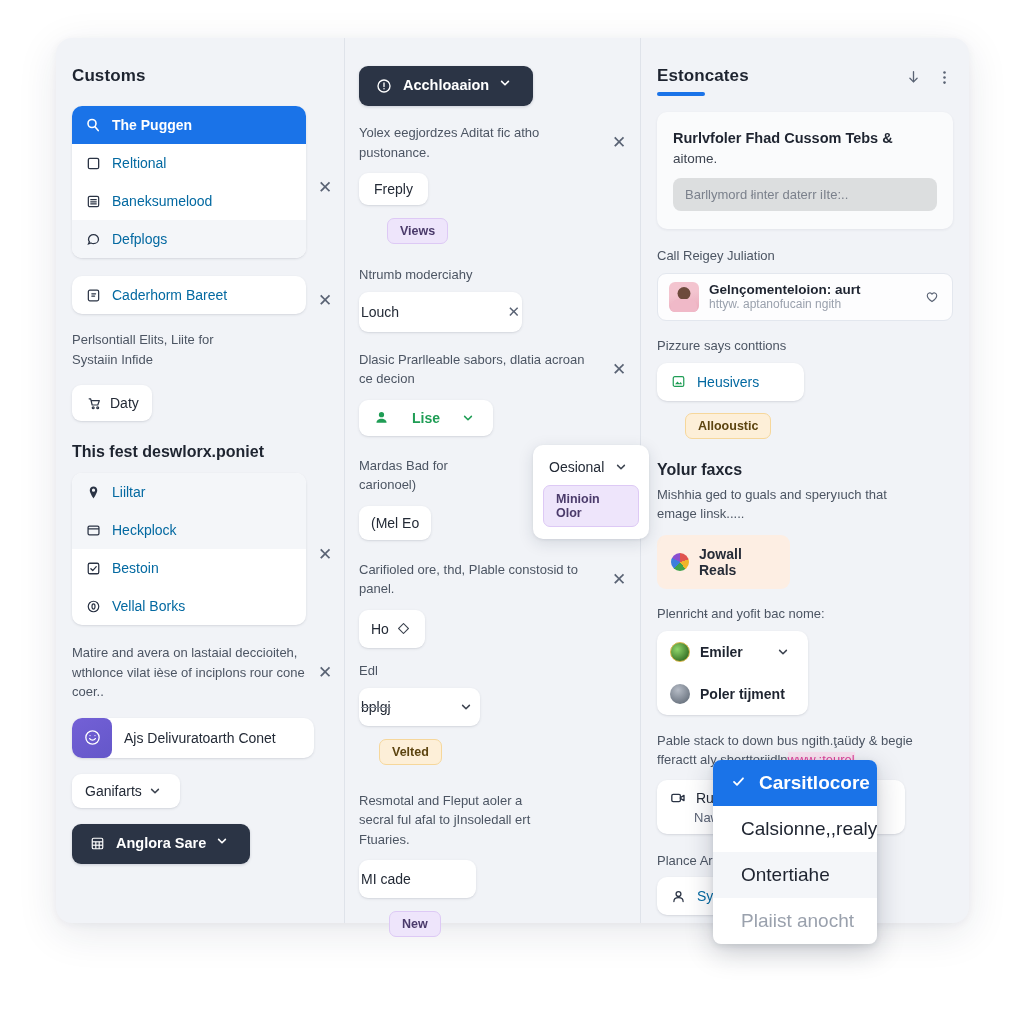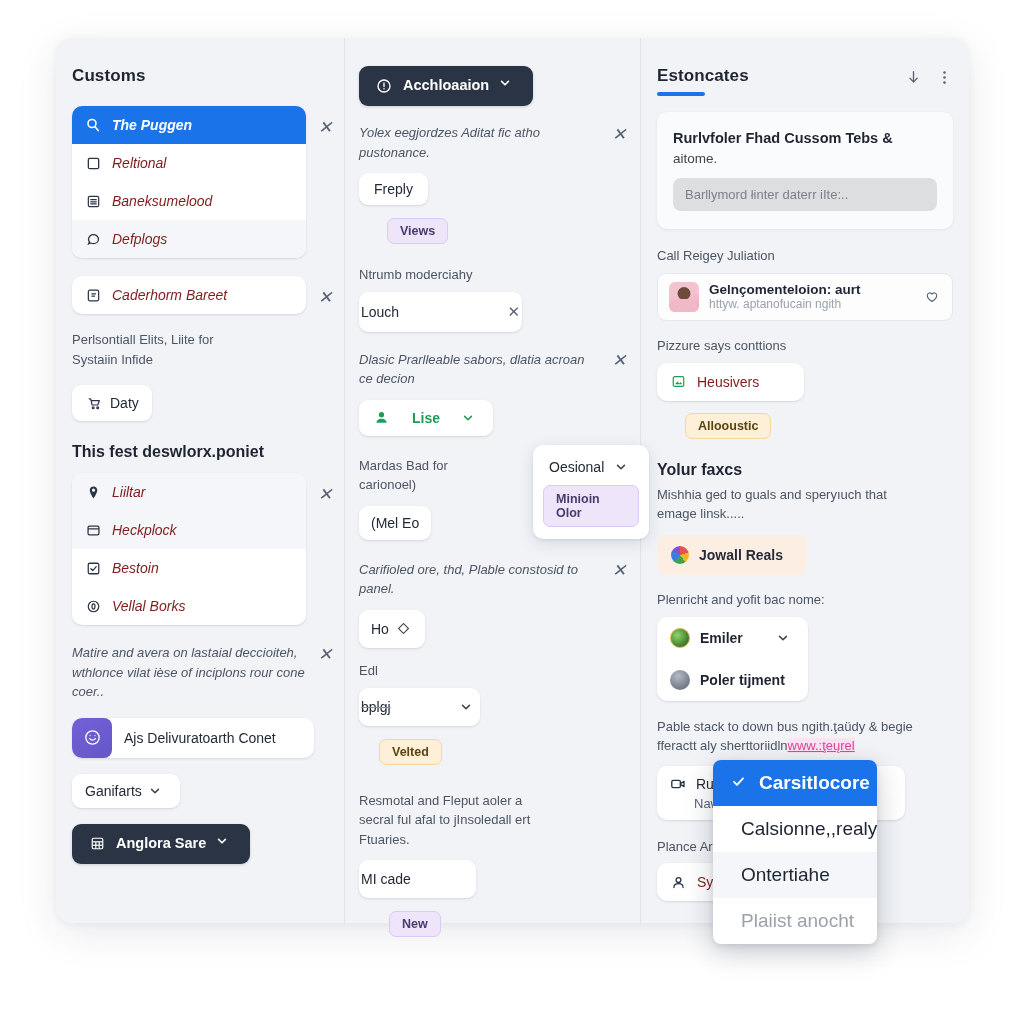--- a/index.html
+++ b/index.html
@@ -40,33 +40,33 @@
   .head-icons { display:flex; align-items:center; gap:14px; color:#5a6374; padding-top:3px;}
   .accent-bar { width: 48px; height: 4px; border-radius: 2px; background: #1a73e8; margin: -14px 0 16px 0; }
 
   
   .card {
     background: #ffffff;
     border-radius: 10px;
     box-shadow: 0 1px 3px rgba(25,35,60,.09), 0 1px 1px rgba(25,35,60,.04);
     overflow: hidden;
   }
-  .row-with-x { display: flex; align-items: flex-start; gap: 8px; font-style: italic; }
+  .row-with-x { display: flex; align-items: center; gap: 8px; }
   .row-with-x > .card, .row-with-x > .txt-block { flex: 1 1 auto; }
   .x-btn {
     flex: 0 0 auto;
     width: 22px; height: 22px;
     display: flex; align-items: center; justify-content: center;
     color: #5a6374; font-size: 17px; line-height: 1;
     margin-top: 10px; cursor: pointer;
   }
   .list-item {
     display: flex; align-items: center; gap: 10px;
     padding: 10px 12px;
-    font-size: 14px; color: #7f1d1d;
+    font-size: 14px; color: #0369a1;
   }
   .list-item + .list-item { }
   .list-item.sel { background: #1a73e8; color: #ffffff; font-weight: 600; }
   .list-item.alt { background: #f4f6f9; }
   .ico { width: 18px; height: 18px; flex: 0 0 18px; display:flex; align-items:center; justify-content:center; }
   .ico svg { display:block; }
 
   .para {
     font-size: 13px; color: #4c5563; line-height: 1.5;
   }
@@ -514,21 +514,21 @@
           </span>
           <span>Heusivers</span>
         </div>
       </div>
       <div style="margin:12px 0 0 28px">
         <span class="badge badge-amber">Allooustic</span>
       </div>
 
       <div class="section-title" style="margin-bottom:6px">Yolur faxcs</div>
       <div class="para" style="width:250px">Mishhia ged to guals and speryıuch that emage linsk.....</div>
-      <div style="margin-top:11px;width:150px">
+      <div style="margin-top:11px;width:133px">
         <div class="chip-soft">
           <span class="rainbow"></span>
           <span>Jowall Reals</span>
         </div>
       </div>
 
       <div class="label-sm" style="margin-top:16px">Plenrichŧ and yofit bac nome:</div>
       <div class="card" style="width:151px">
         <div class="person-row" style="justify-content:space-between">
           <span style="display:flex;align-items:center;gap:10px">

